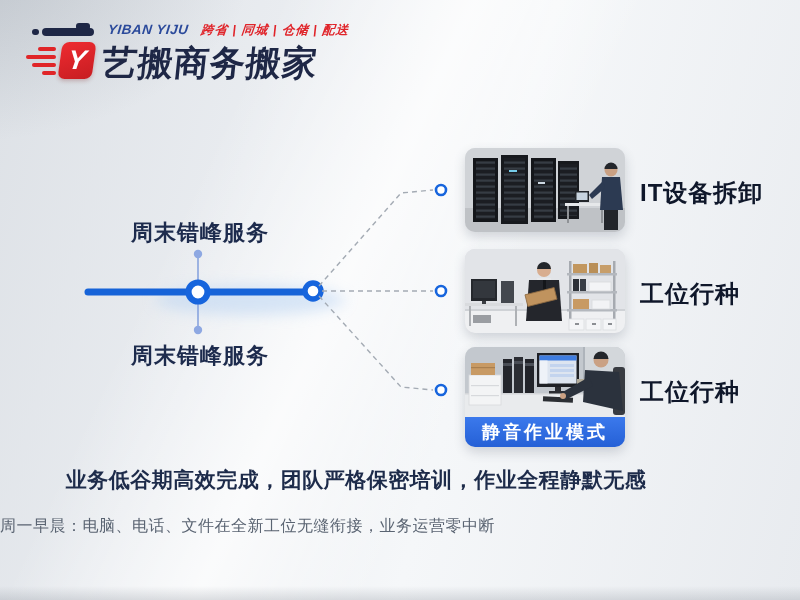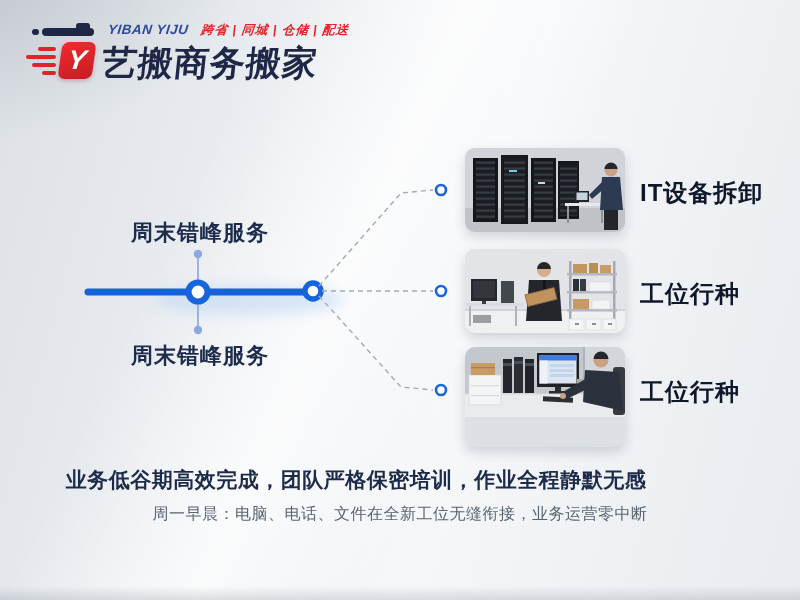--- a/index.html
+++ b/index.html
@@ -81,21 +81,21 @@
   .svc-label.l1 { top:177px; }
   .svc-label.l2 { top:278px; }
   .svc-label.l3 { top:376px; }
 
   
   .footer-headline {
     position:absolute; left:0; top:466px; width:712px; text-align:center;
     font-size:21px; font-weight:800; color:#1d2b4a; letter-spacing:0.5px;
   }
   .footer-subline {
-    position:absolute; left:0; top:504px; width:800px; text-align:center;
+    position:absolute; left:0; top:516px; width:800px; text-align:left;
     font-size:16px; font-weight:400; color:#5a6472; letter-spacing:0.5px;
   }
 </style>
 </head>
 <body>
 
 <div class="bg-sheen"></div>
 <div class="bg-shade-tl"></div>
 <div class="bg-bottom-strip"></div>
 
@@ -260,17 +260,18 @@
         <rect x="78" y="50" width="30" height="5" fill="#2b2e33"></rect>
       </g>
     <rect x="112" y="32" width="8" height="12" fill="#b3ac9b"></rect>
     <rect x="148" y="20" width="12" height="48" rx="3" fill="#383b41"></rect>
     <circle cx="136" cy="13" r="7.5" fill="#caa184"></circle>
     <path d="M128.5,12 a7.5,7.5 0 0 1 15,0 z" fill="#23262b"></path>
     <path d="M120,23 L154,25 L158,64 L118,55 Z" fill="#2b323d"></path>
     <path d="M124,30 L96,46 L100,53 L128,39 Z" fill="#2b323d"></path>
     <circle cx="98" cy="49" r="3" fill="#caa184"></circle>
   </svg>
+  <div class="card-badge">静音作业模式</div>
 </div>
 <div class="svc-label l3">工位行种</div>
 
 <div class="footer-headline">业务低谷期高效完成，团队严格保密培训，作业全程静默无感</div>
 <div class="footer-subline">周一早晨：电脑、电话、文件在全新工位无缝衔接，业务运营零中断</div>
 
 </body></html>

